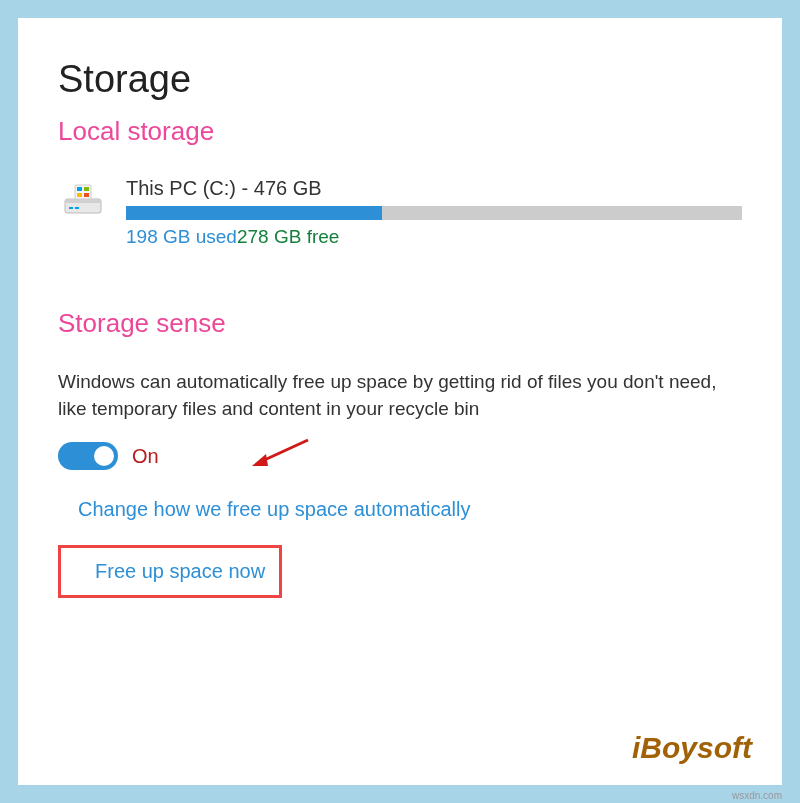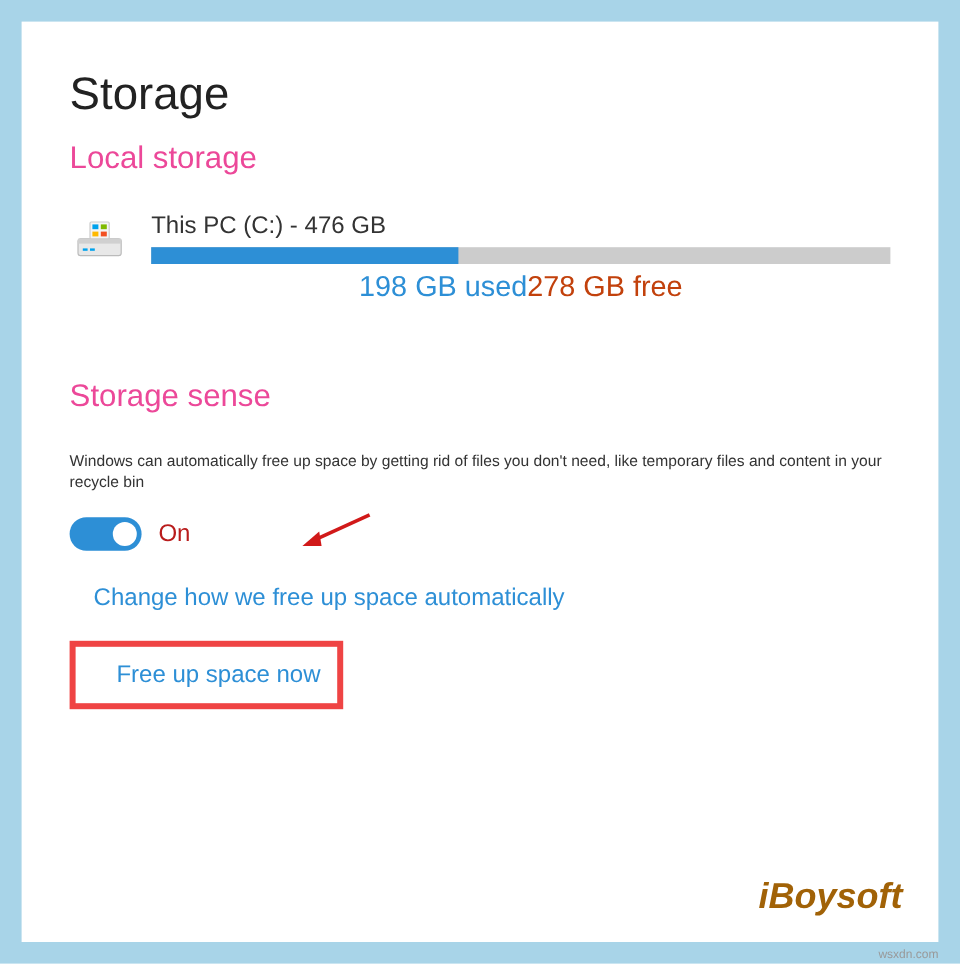--- a/index.html
+++ b/index.html
@@ -53,27 +53,27 @@
       width: 100%;
       position: relative;
       margin-bottom: 6px;
     }
     .bar-fill {
       height: 100%;
       background: #2d8fd6;
     }
     .bar-labels {
       display: flex;
-      justify-content: center;
-      font-size: 24px;
+      justify-content: flex-start;
+      font-size: 19px;
     }
     .used-label { color: #2d8fd6; }
-    .free-label { color: #c2410c; }
+    .free-label { color: #15803d; }
     .sense-desc {
-      font-size: 13px;
+      font-size: 19px;
       color: #333;
       line-height: 1.4;
       margin-bottom: 20px;
     }
     .toggle-row {
       display: flex;
       align-items: center;
       gap: 14px;
       margin-bottom: 28px;
       position: relative;
@@ -107,21 +107,21 @@
     }
     .link {
       font-size: 20px;
       color: #2d8fd6;
       cursor: pointer;
       display: inline-block;
       margin-left: 20px;
     }
     .link-row { margin-bottom: 24px; }
     .highlight-box {
-      border: 5px solid #ef4444;
+      border: 3px solid #ef4444;
       padding: 12px 14px;
       display: inline-block;
     }
     .watermark {
       position: absolute;
       bottom: 20px;
       right: 30px;
       font-size: 30px;
       font-weight: 700;
       font-style: italic;

